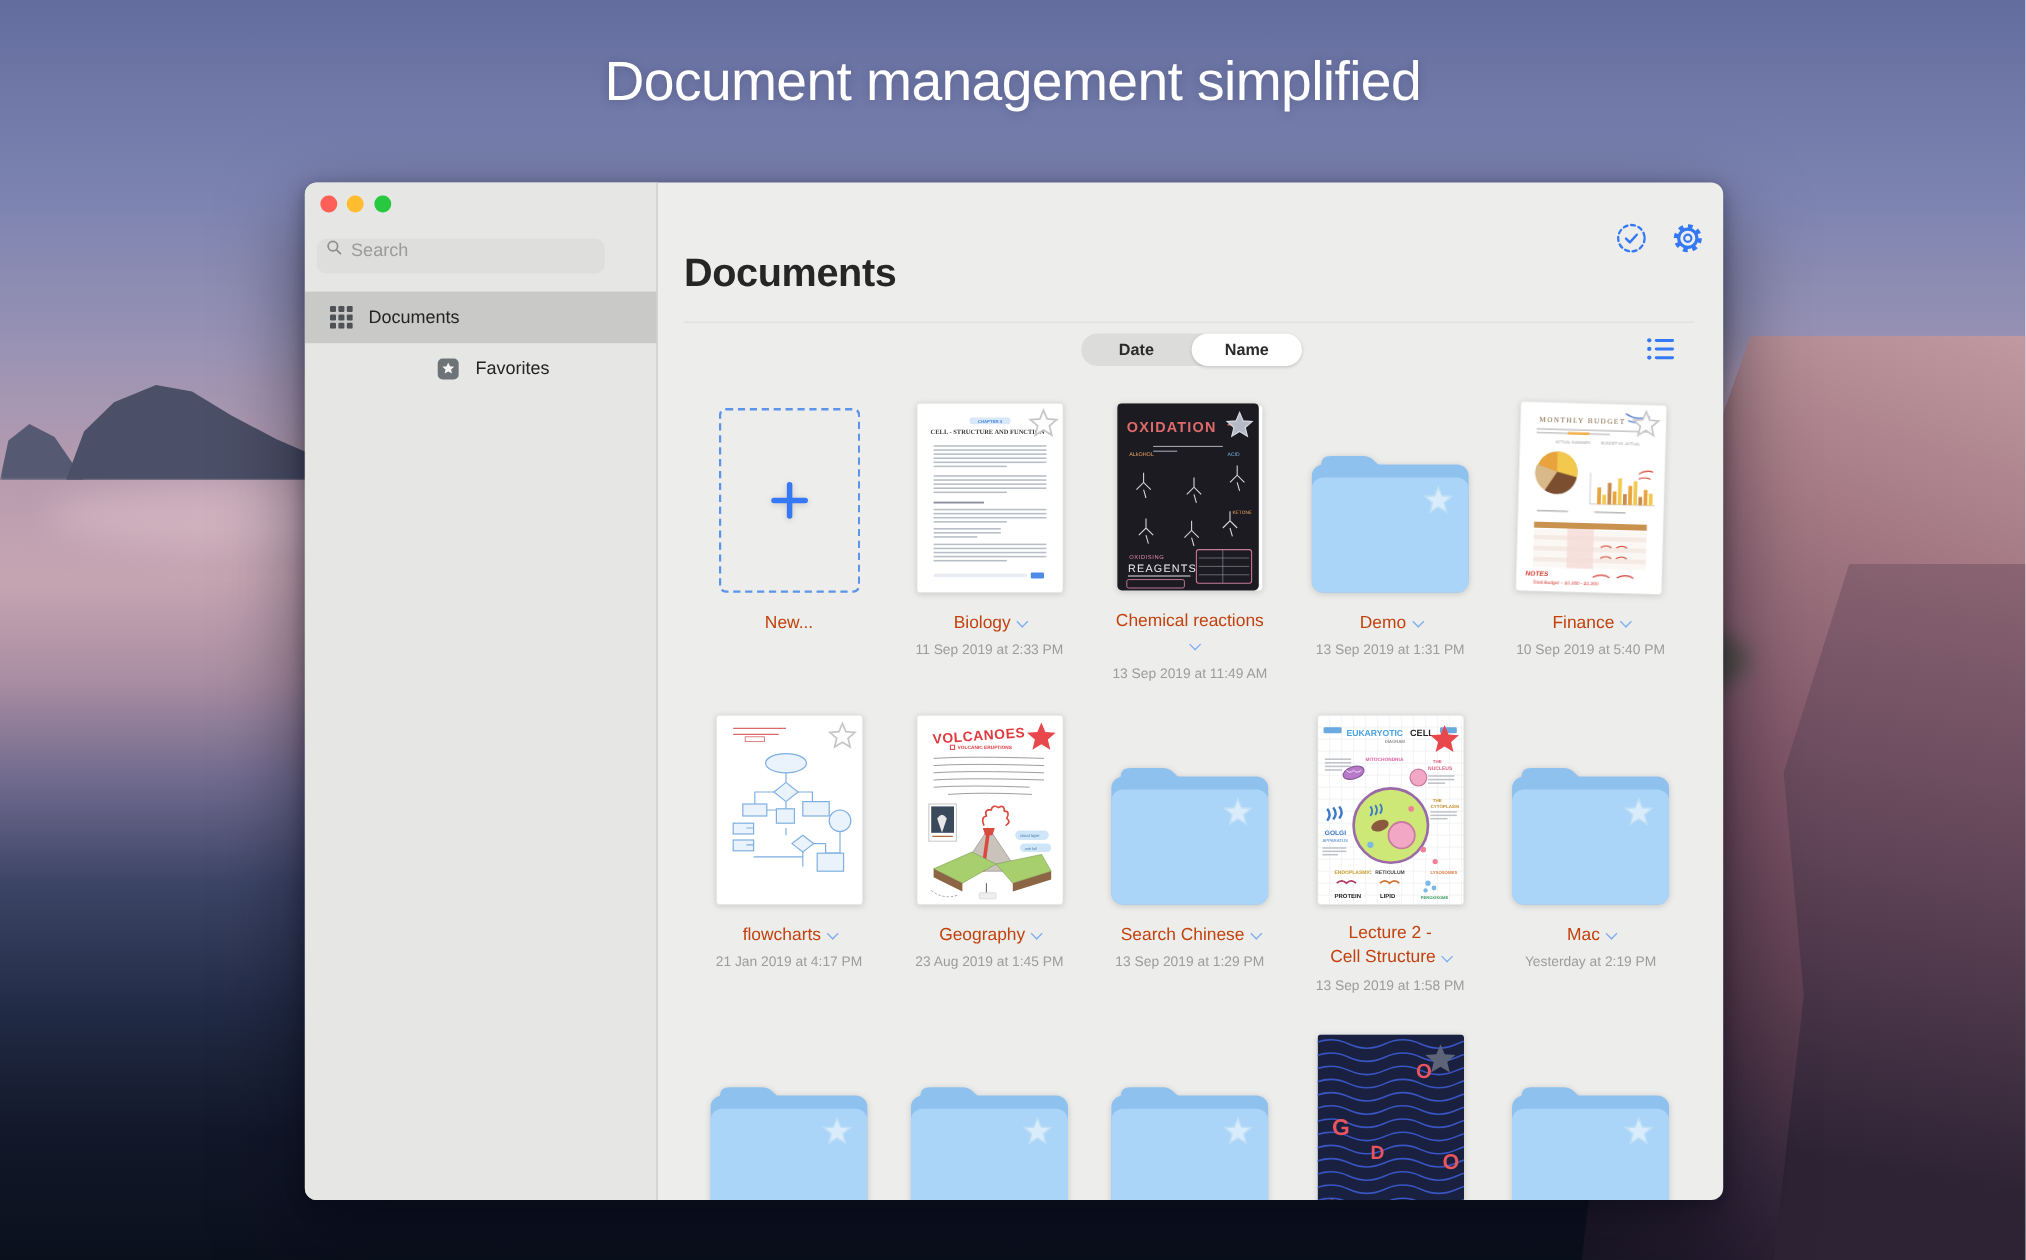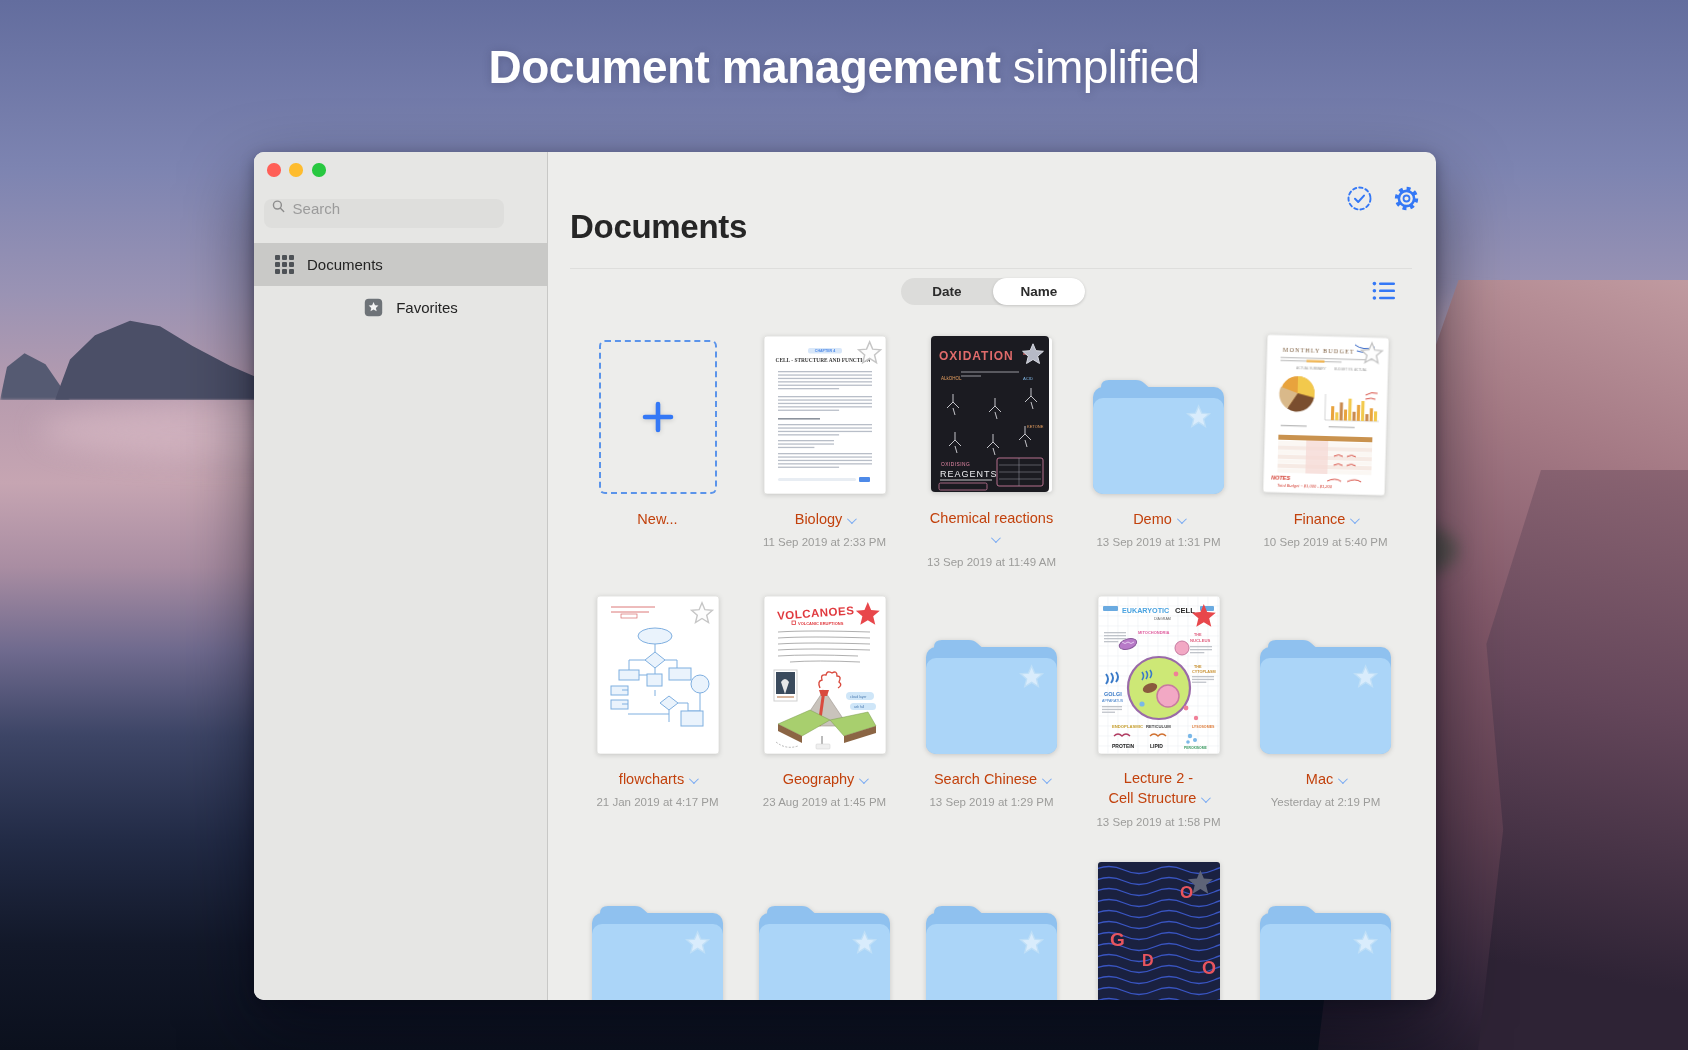--- a/index.html
+++ b/index.html
@@ -25,21 +25,21 @@
       clip-path:polygon(38% 0,100% 0,100% 100%,0 100%,6% 76%,18% 58%,8% 40%,22% 22%);}
   .cliff2{position:absolute;right:0;top:470px;width:210px;height:580px;
       background:linear-gradient(190deg,#8a6472 0%,#64465a 40%,#2e2335 85%);
       clip-path:polygon(30% 0,100% 0,100% 100%,0 100%,12% 62%,4% 30%);filter:blur(.5px);}
   .trees{position:absolute;right:230px;top:520px;width:130px;height:60px;border-radius:50%;
       background:rgba(48,72,52,.55);filter:blur(8px);}
 
   
   .hero{position:absolute;left:0;top:40px;width:100%;text-align:center;color:#fff;
         font-size:46px;letter-spacing:-.5px;text-shadow:0 1px 8px rgba(40,40,70,.25);}
-  .hero b{font-weight:700;}
+  .hero b{font-weight:400;}
   .hero span.light{font-weight:400;}
 
   
   .window{position:absolute;left:254px;top:152px;width:1182px;height:848px;
       border-radius:10px;overflow:hidden;background:#EDEDEB;
       box-shadow:0 30px 70px rgba(5,8,20,.55),0 4px 14px rgba(5,8,20,.35);}
   .sidebar{position:absolute;left:0;top:0;bottom:0;width:293px;background:#E6E6E4;
       border-right:1px solid #C8C8C6;}
   .tl{position:absolute;top:11px;width:13.5px;height:13.5px;border-radius:50%;}
   .tl.red{left:13px;background:#FF5F57;}

